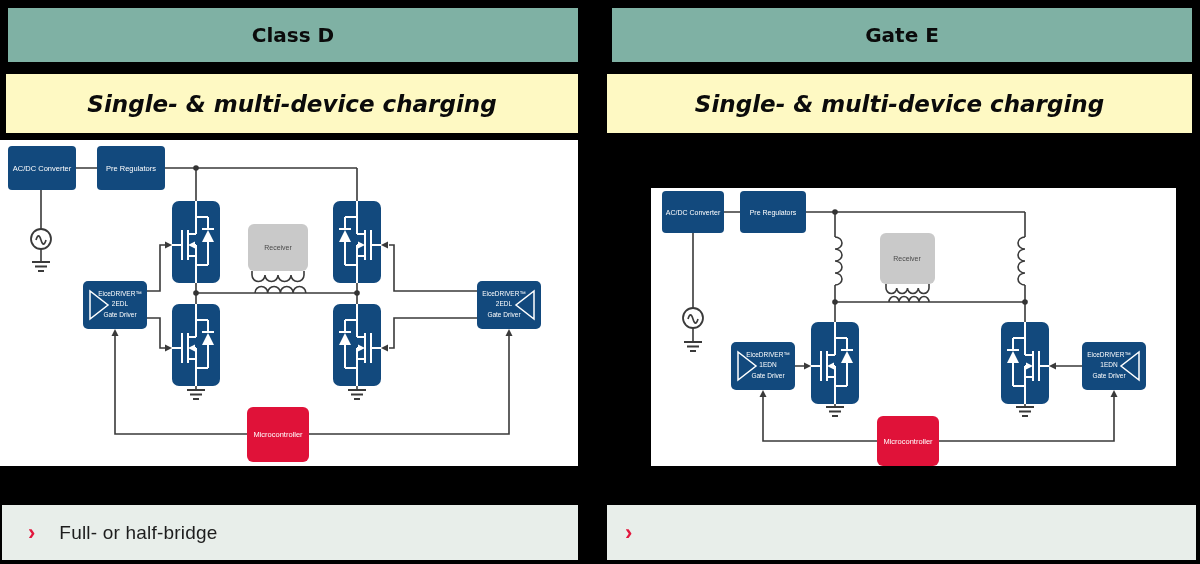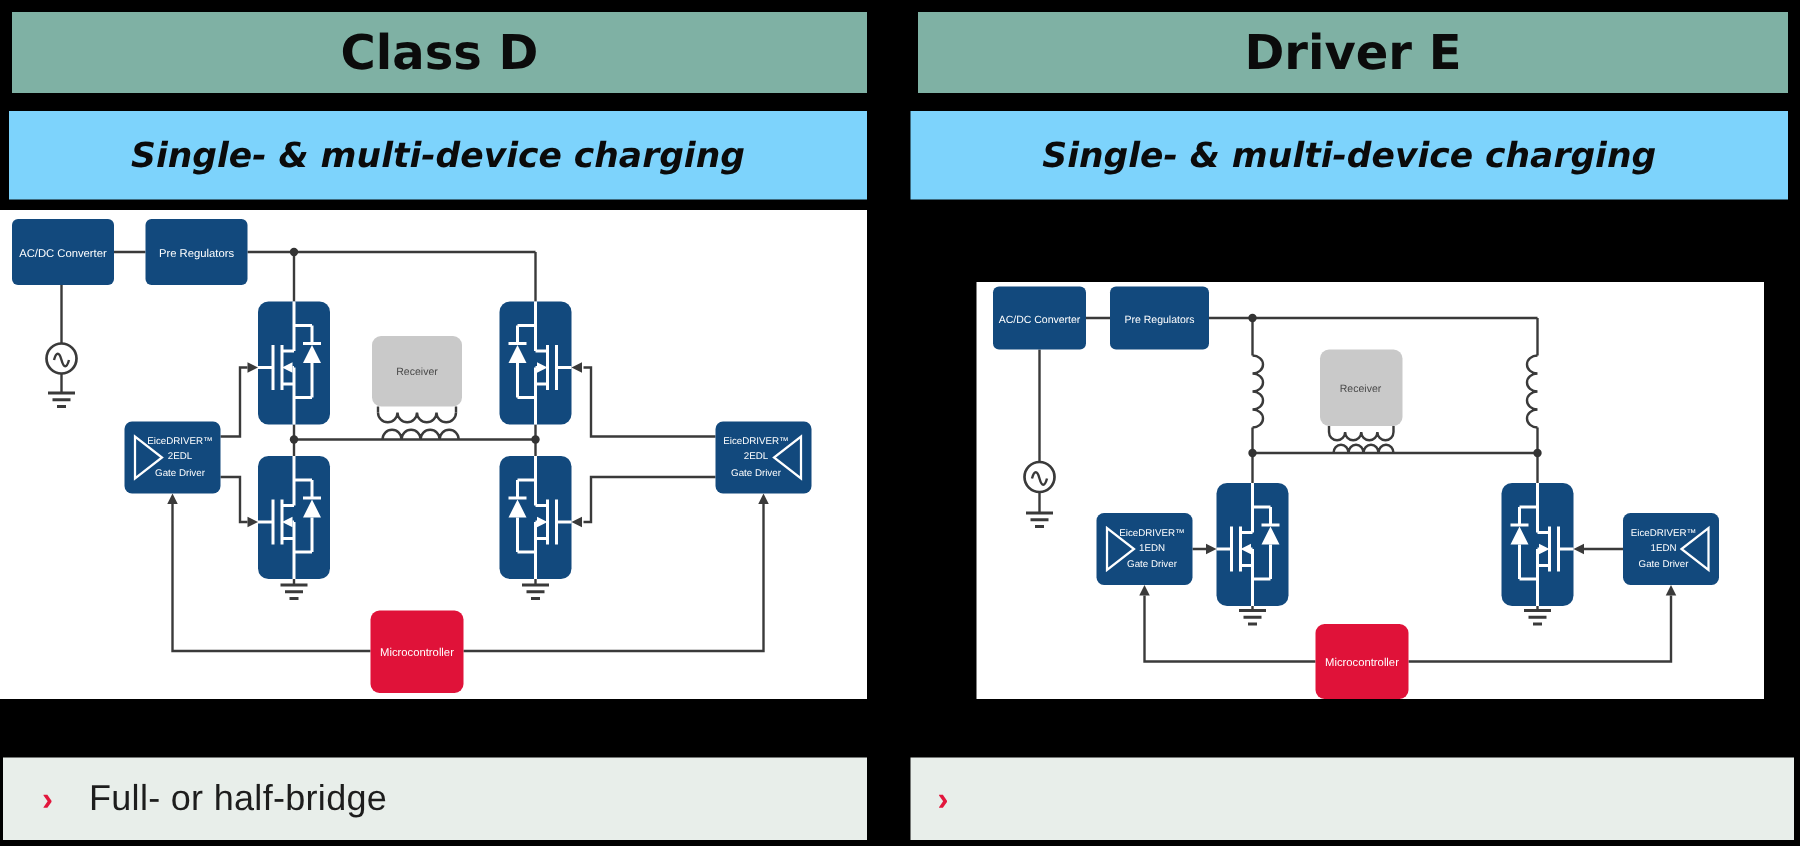--- a/index.html
+++ b/index.html
@@ -6,38 +6,38 @@
   .stage{position:relative;width:1200px;height:564px;background:#000;overflow:hidden;
          font-family:"Liberation Sans",sans-serif;}
   .col{position:absolute;top:0;height:564px;}
   .col-d{left:0;width:578px;}
   .col-e{left:605px;width:595px;}
 
   .hdr{position:absolute;top:8px;height:54px;background:#7FB1A4;
        display:flex;align-items:center;justify-content:center;}
   .col-d .hdr{left:8px;right:0;}
   .col-e .hdr{left:7px;right:8px;}
-  .hdr span{font-family:"DejaVu Sans",sans-serif;font-weight:700;font-size:32px;color:#0b0b0b;}
-
-  .sub{position:absolute;top:74px;height:59px;background:#7dd3fc;
+  .hdr span{font-family:"DejaVu Sans",sans-serif;font-weight:700;font-size:20px;color:#0b0b0b;}
+
+  .sub{position:absolute;top:74px;height:59px;background:#fef9c3;
        display:flex;align-items:center;justify-content:center;}
   .col-d .sub{left:6px;right:0;}
   .col-e .sub{left:2px;right:8px;}
   .sub span{font-family:"DejaVu Sans",sans-serif;font-style:italic;font-weight:700;
             font-size:23px;color:#0b0b0b;}
 
   .diagram{position:absolute;top:140px;left:0;height:326px;}
 
   .bullet{position:absolute;top:505px;height:55px;background:#E8EEEA;
           display:flex;align-items:center;}
   .col-d .bullet{left:2px;right:0;}
   .col-e .bullet{left:2px;right:4px;}
   .chev{color:#E2173D;font-weight:700;font-size:22px;margin-left:26px;line-height:1;}
   .col-e .chev{margin-left:18px;}
-  .btxt{color:#1d1d1d;font-size:24px;margin-left:24px;letter-spacing:.2px;}
+  .btxt{color:#1d1d1d;font-size:19px;margin-left:24px;letter-spacing:.2px;}
 
   
   .w{stroke:#3A3A3A;stroke-width:1.6;fill:none;}
   .ms{stroke:#fff;stroke-width:2;fill:none;}
   .mf{fill:#fff;stroke:none;}
   .blk{fill:#12497D;}
   .ah{fill:#3A3A3A;stroke:none;}
   .dot{fill:#333;stroke:none;}
   .bt{fill:#fff;font-size:7.5px;text-anchor:middle;font-family:"Liberation Sans",sans-serif;}
   .dt{fill:#fff;font-size:6.5px;text-anchor:middle;font-family:"Liberation Sans",sans-serif;}
@@ -154,21 +154,21 @@
     </div>
 
     <div class="bullet">
       <span class="chev">›</span>
       <span class="btxt">Full- or half-bridge</span>
     </div>
   </section>
 
   <section class="col col-e">
     <header class="hdr">
-      <span>Driver E</span>
+      <span>Gate E</span>
     </header>
     <div class="sub">
       <span>Single- &amp; multi-device charging</span>
     </div>
 
     <div class="diagram">
       <svg width="595" height="326" viewBox="0 0 595 326">
         <rect x="46" y="48" width="525" height="278" fill="#fff"></rect>
 
         <g>

